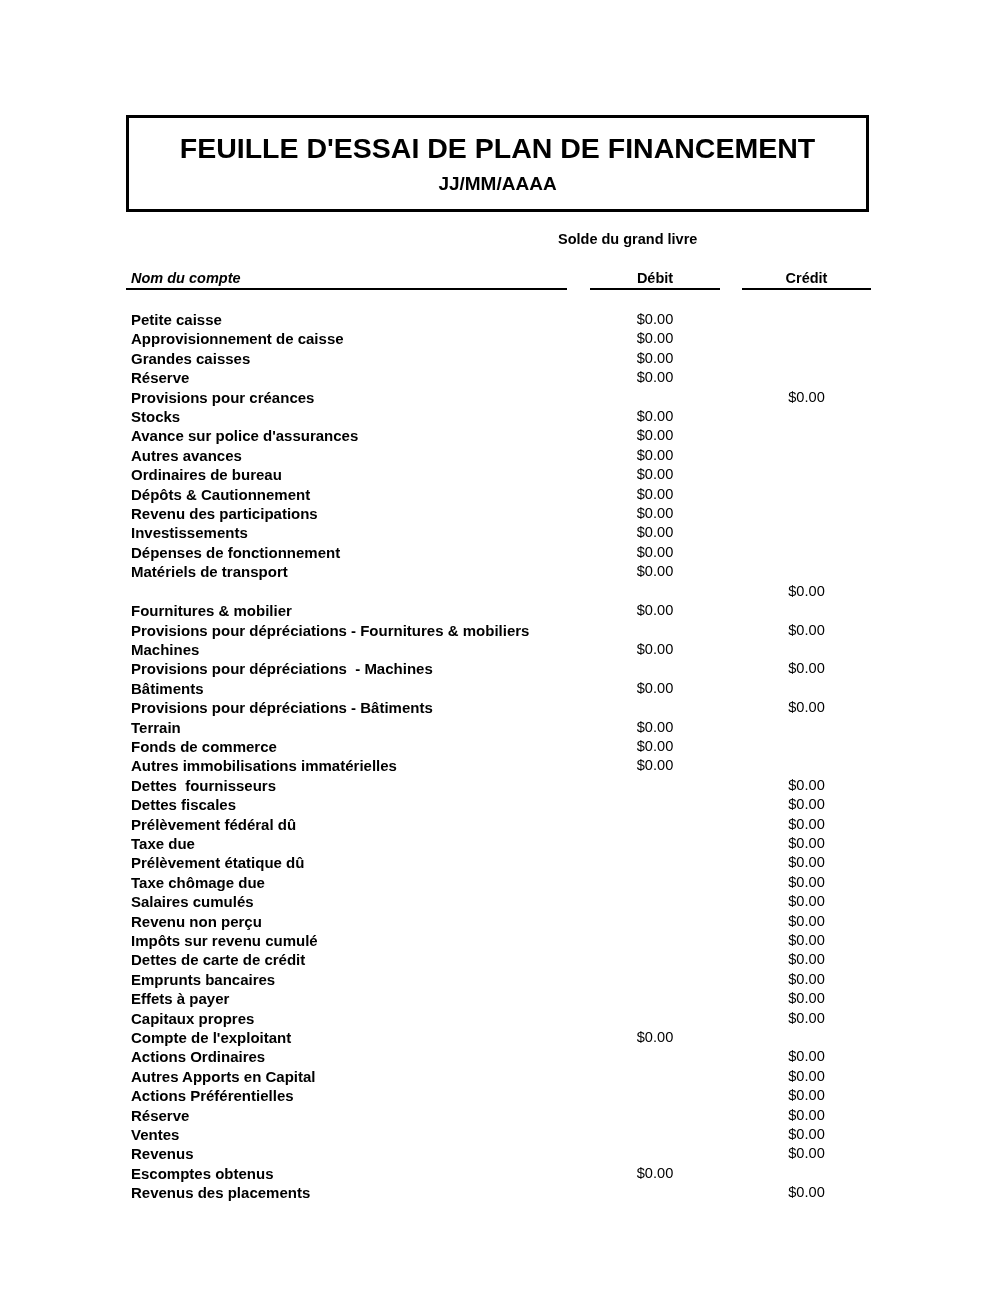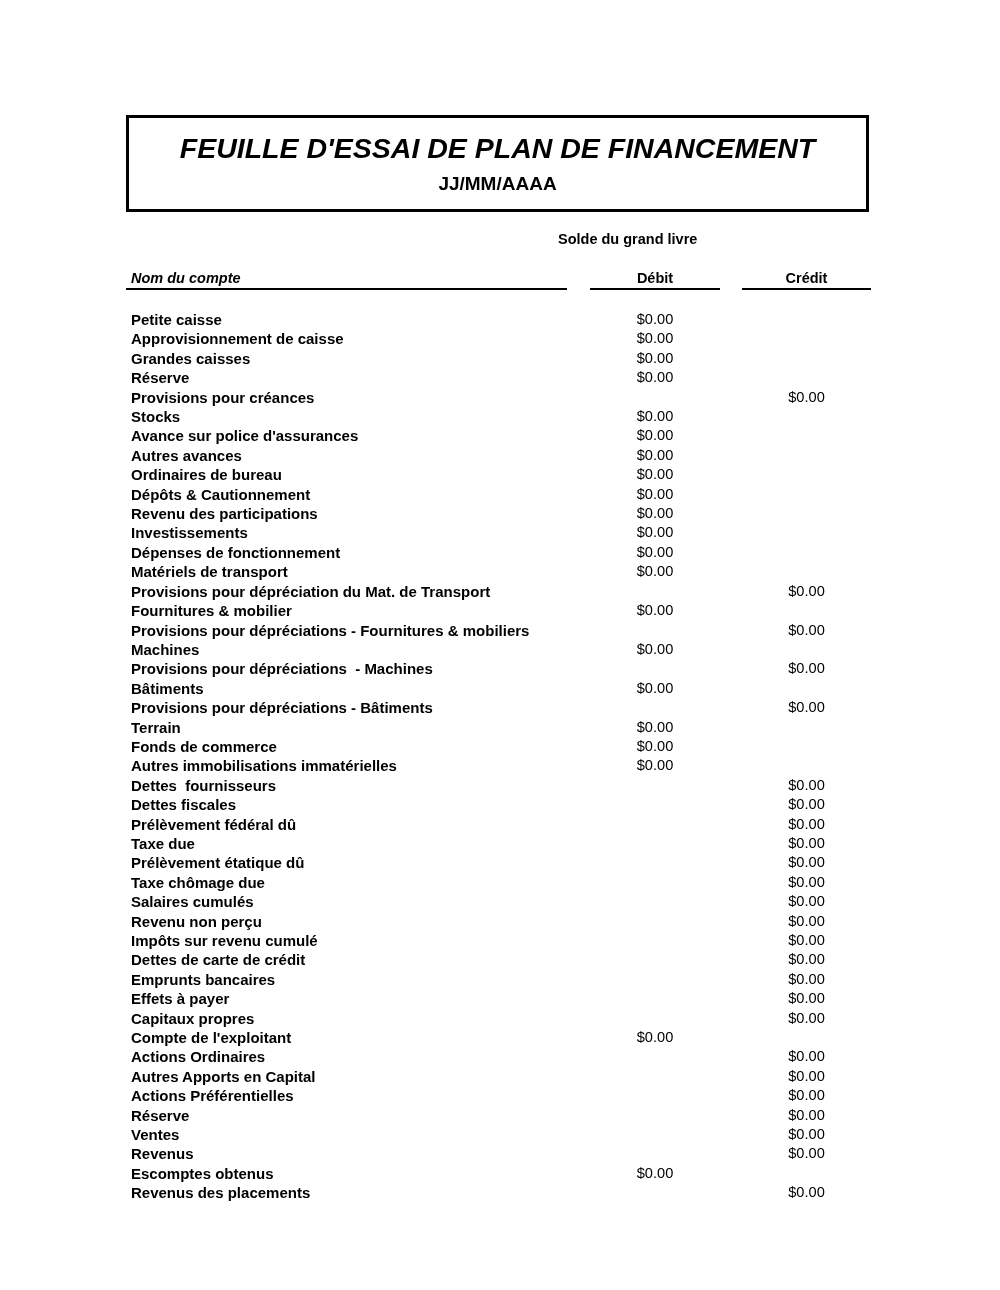--- a/index.html
+++ b/index.html
@@ -38,21 +38,20 @@
     align-items: center;
     justify-content: center;
   }
   .title-main {
     font-size: 28.5px;
     font-weight: bold;
     letter-spacing: 0px;
     line-height: 1.15;
     text-align: center;
     white-space: nowrap;
-    font-style: italic;
   }
   .title-sub {
     font-size: 19px;
     font-weight: bold;
     line-height: 1.15;
     text-align: center;
     margin-top: 8px;
   }
 
   
@@ -229,21 +228,20 @@
         <div class="cell-name">Dépenses de fonctionnement</div>
         <div class="cell-debit">$0.00</div>
         <div class="cell-credit"></div>
       </div>
       <div class="row">
         <div class="cell-name">Matériels de transport</div>
         <div class="cell-debit">$0.00</div>
         <div class="cell-credit"></div>
       </div>
       <div class="row">
-        <div class="cell-name">Provisions pour dépréciation du Mat. de Transport</div>
         <div class="cell-debit"></div>
         <div class="cell-credit">$0.00</div>
       </div>
       <div class="row">
         <div class="cell-name">Fournitures &amp; mobilier</div>
         <div class="cell-debit">$0.00</div>
         <div class="cell-credit"></div>
       </div>
       <div class="row">
         <div class="cell-name">Provisions pour dépréciations - Fournitures &amp; mobiliers</div>

